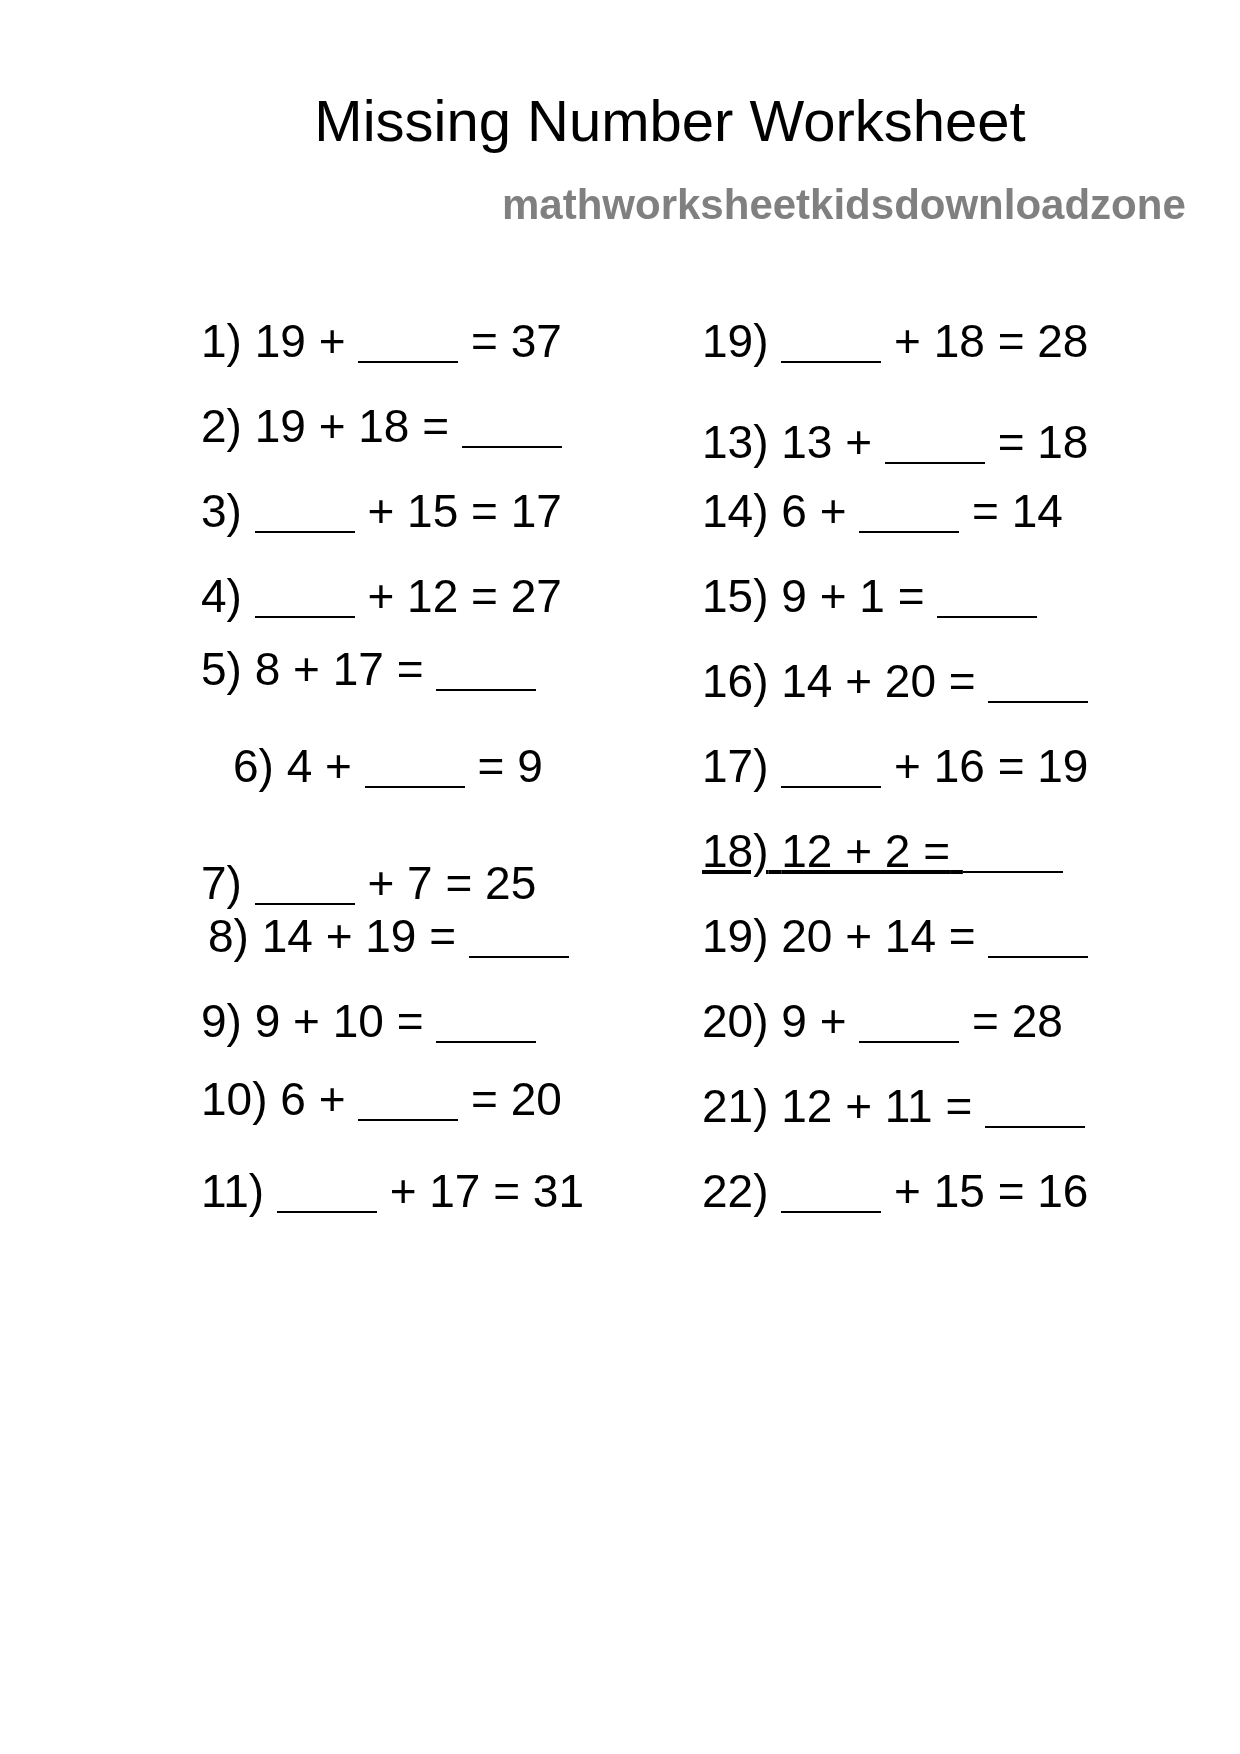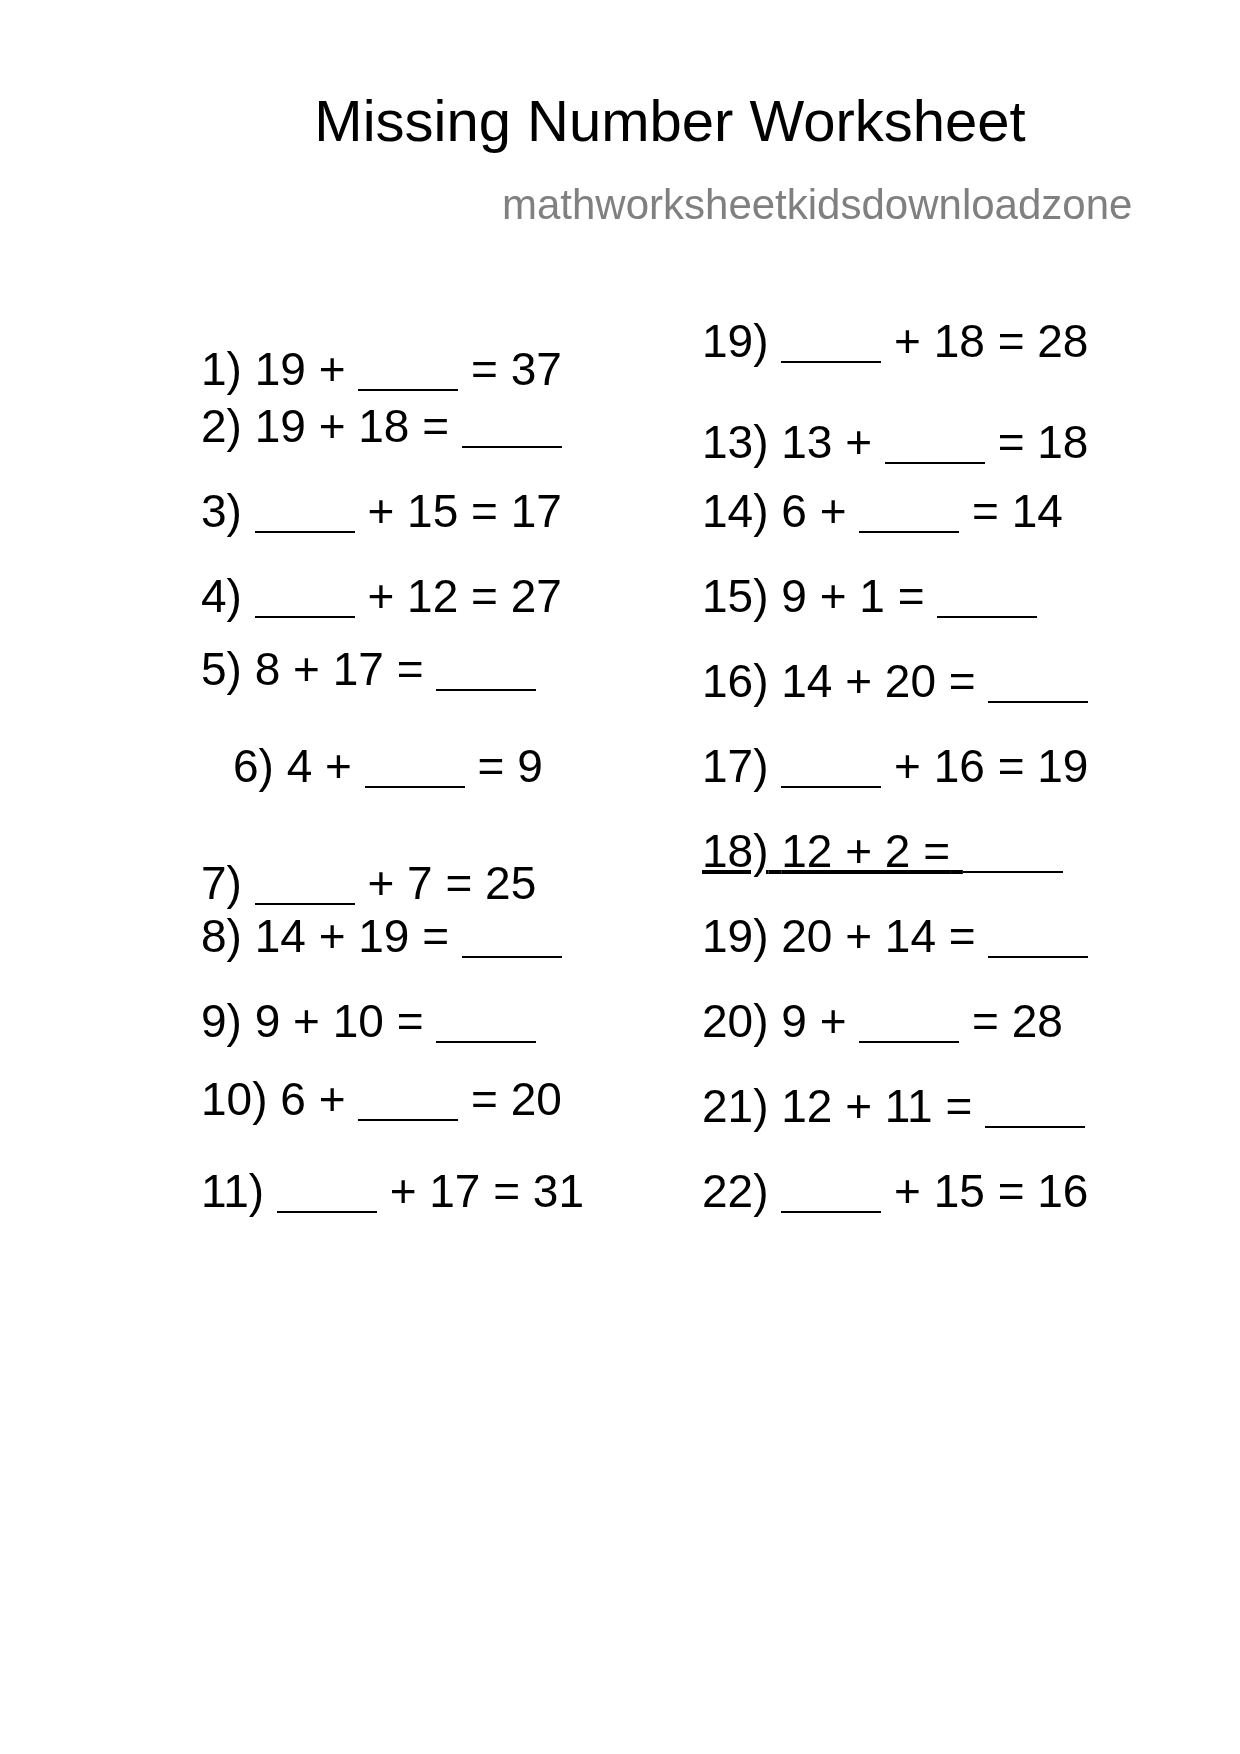--- a/index.html
+++ b/index.html
@@ -28,20 +28,21 @@
       margin: 0;
     }
     .subtitle {
       position: absolute;
       left: 502px;
       top: 184px;
       font-size: 42px;
       line-height: 1;
       color: #808080;
       letter-spacing: 0px;
+      font-weight: bold;
     }
     .column {
       position: absolute;
       top: 350px;
     }
     .col-left { left: 201px; }
     .col-right { left: 702px; }
     .problem {
       position: absolute;
       left: 0;
@@ -58,28 +59,28 @@
       vertical-align: -6px;
     }
   </style>
 </head>
 <body>
 
 <h1 class="title">Missing Number Worksheet</h1>
 <div class="subtitle">mathworksheetkidsdownloadzone</div>
 
 <div class="column col-left">
-    <div class="problem" style="top: -32px; margin-top: 28px;"><span class="num">1)</span> <span>19 +</span> <span class="blank"></span> <span>= 37</span></div>
+    <div class="problem" style="top: -32px;"><span class="num">1)</span> <span>19 +</span> <span class="blank"></span> <span>= 37</span></div>
     <div class="problem" style="top: 53px;"><span class="num">2)</span> <span>19 + 18 =</span> <span class="blank"></span></div>
     <div class="problem" style="top: 138px;"><span class="num">3)</span> <span class="blank"></span> <span>+ 15 = 17</span></div>
     <div class="problem" style="top: 223px;"><span class="num">4)</span> <span class="blank"></span> <span>+ 12 = 27</span></div>
     <div class="problem" style="top: 296px;"><span class="num">5)</span> <span>8 + 17 =</span> <span class="blank"></span></div>
     <div class="problem" style="top: 393px; margin-left: 32px;"><span class="num">6)</span> <span>4 +</span> <span class="blank"></span> <span>= 9</span></div>
     <div class="problem" style="top: 478px; margin-top: 32px;"><span class="num">7)</span> <span class="blank"></span> <span>+ 7 = 25</span></div>
-    <div class="problem" style="top: 563px;"><span class="num">8)</span> <span>14 + 19 =</span> <span class="blank"></span></div>
+    <div class="problem" style="top: 563px; margin-left: 7px;"><span class="num">8)</span> <span>14 + 19 =</span> <span class="blank"></span></div>
     <div class="problem" style="top: 648px;"><span class="num">9)</span> <span>9 + 10 =</span> <span class="blank"></span></div>
     <div class="problem" style="top: 726px;"><span class="num">10)</span> <span>6 +</span> <span class="blank"></span> <span>= 20</span></div>
     <div class="problem" style="top: 818px;"><span class="num">11)</span> <span class="blank"></span> <span>+ 17 = 31</span></div>
   </div>
 <div class="column col-right">
     <div class="problem" style="top: -32px;"><span class="num">19)</span> <span class="blank"></span> <span>+ 18 = 28</span></div>
     <div class="problem" style="top: 69px;"><span class="num">13)</span> <span>13 +</span> <span class="blank"></span> <span>= 18</span></div>
     <div class="problem" style="top: 138px; text-align: center;"><span class="num">14)</span> <span>6 +</span> <span class="blank"></span> <span>= 14</span></div>
     <div class="problem" style="top: 223px;"><span class="num">15)</span> <span>9 + 1 =</span> <span class="blank"></span></div>
     <div class="problem" style="top: 308px;"><span class="num">16)</span> <span>14 + 20 =</span> <span class="blank"></span></div>

